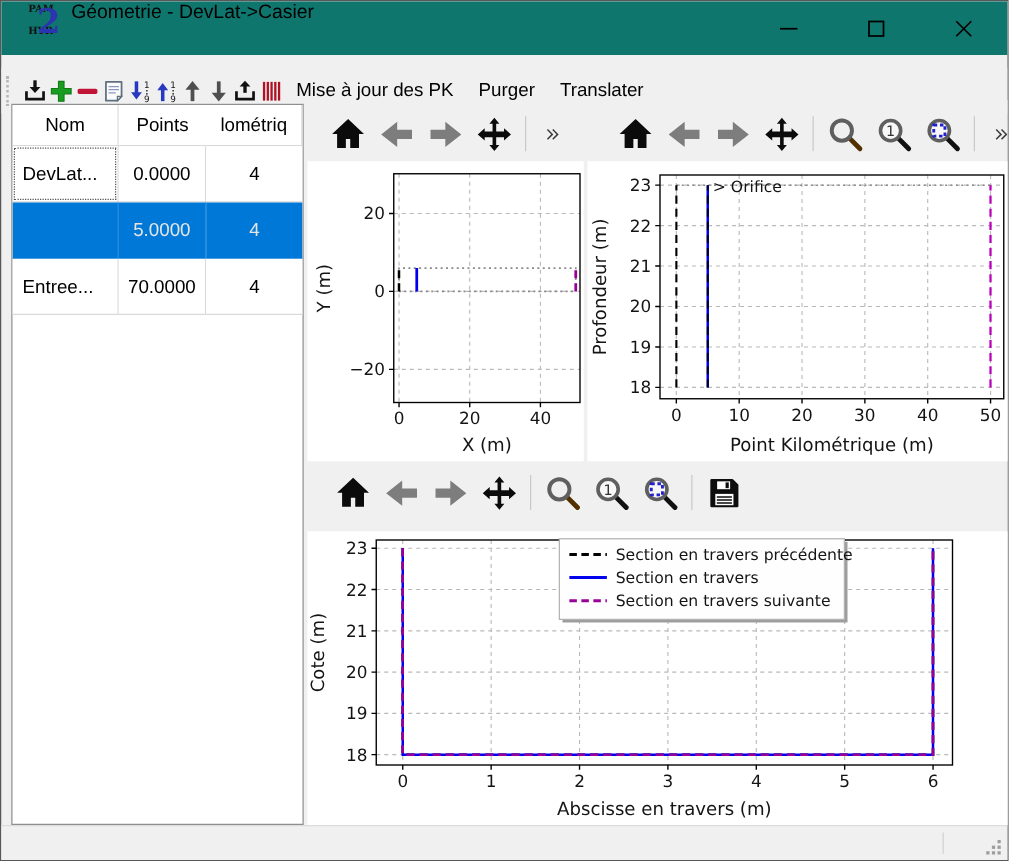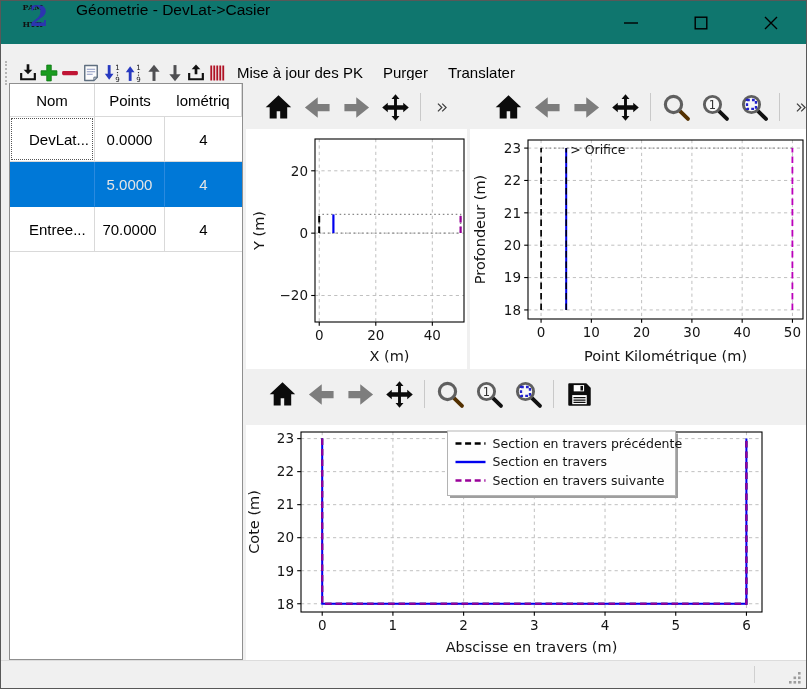--- a/index.html
+++ b/index.html
@@ -2,39 +2,39 @@
 <html><head>
 <meta charset="utf-8">
 <style>
   html,body{margin:0;padding:0}
   body{width:807px;height:689px;font-family:"Liberation Sans",sans-serif;background:#fff}
   .window{position:relative;width:807px;height:689px;box-sizing:border-box;border:1px solid #585858;background:#f0f0f0;overflow:hidden}
 
   
   .titlebar{position:absolute;left:0;top:0;width:100%;height:43px;background:#0f766e;display:flex;align-items:flex-start}
   .app-logo{margin-left:21px;width:27px;height:28px;flex:0 0 auto}
-  .title{margin-left:27px;font-size:15.5px;color:#000;white-space:nowrap}
+  .title{margin-left:8px;font-size:15.5px;color:#000;white-space:nowrap}
   .win-controls{position:absolute;right:0;top:0;height:43px;display:flex}
   .winbtn{width:70px;height:43px;display:flex;align-items:center;justify-content:center}
   .winbtn svg{width:24px;height:24px}
 
   
   .main-toolbar{position:absolute;left:0;top:53px;width:100%;height:37px;background:#f0f0f0;display:flex;align-items:center}
   .tb-handle{width:0;height:24px;border-left:2px dotted #b5b5b5;margin-left:4px;margin-right:10px}
   .tbtn{width:21px;height:30px;display:flex;align-items:center;justify-content:center;flex:0 0 auto}
   .tbtn svg{width:20px;height:20px}
   .ttext{font-size:15px;color:#000;padding:0 10px;white-space:nowrap}
 
   
   .table-panel{position:absolute;left:8px;top:82px;width:234px;height:577px;background:#fff;border:1px solid #8f8f8f;box-sizing:border-box;overflow:hidden}
   .tbl{display:grid;grid-template-columns:85px 70px 77px}
   .th{height:32px;font-weight:normal;font-size:15px;display:flex;align-items:center;justify-content:center;border-right:1px solid #d9d9d9;border-bottom:1px solid #d9d9d9;overflow:hidden;white-space:nowrap;background:#fff}
   .th.last,.td.last{border-right:none}
   .td{height:45px;font-size:15px;display:flex;align-items:center;justify-content:center;border-right:1px solid #d9d9d9;border-bottom:1px solid #d9d9d9;position:relative;background:#fff;box-sizing:border-box}
-  .td.namecol{justify-content:flex-start;padding-left:19px}
+  .td.namecol{justify-content:flex-start;padding-left:8px}
   .td.sel{background:#0078d7;color:#e5e5e5;border-right-color:#2a8adf;border-bottom-color:#0078d7}
   .td.focus::after{content:"";position:absolute;inset:1px;border:1px dotted #555}
 
   
   .plots-panel{position:absolute;left:243px;top:79px;width:563px;height:580px;background:#f0f0f0}
   .nav{position:absolute;display:flex;align-items:center;height:40px;gap:3px}
   .navbtn{width:36px;height:38px;display:flex;align-items:center;justify-content:center;flex:0 0 auto}
   .navbtn svg{width:29px;height:29px}
   .navbtn.small{width:26px}
   .navbtn.small svg{width:17px;height:17px}

